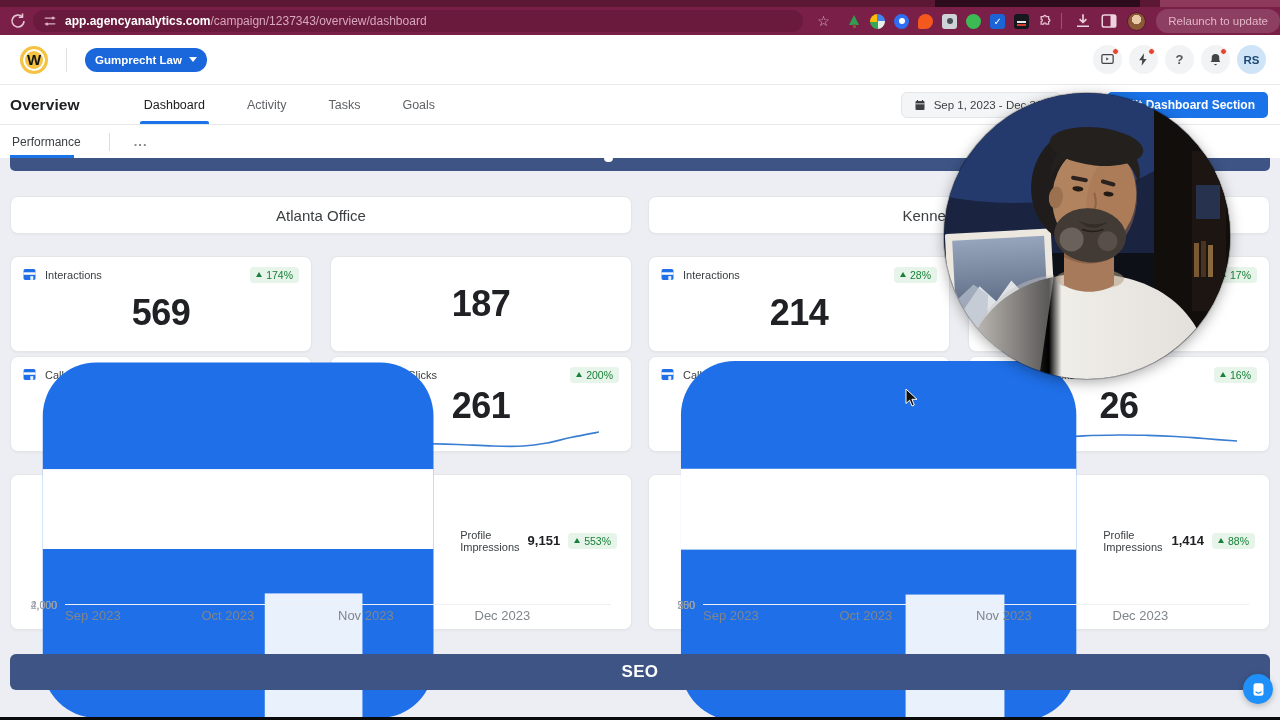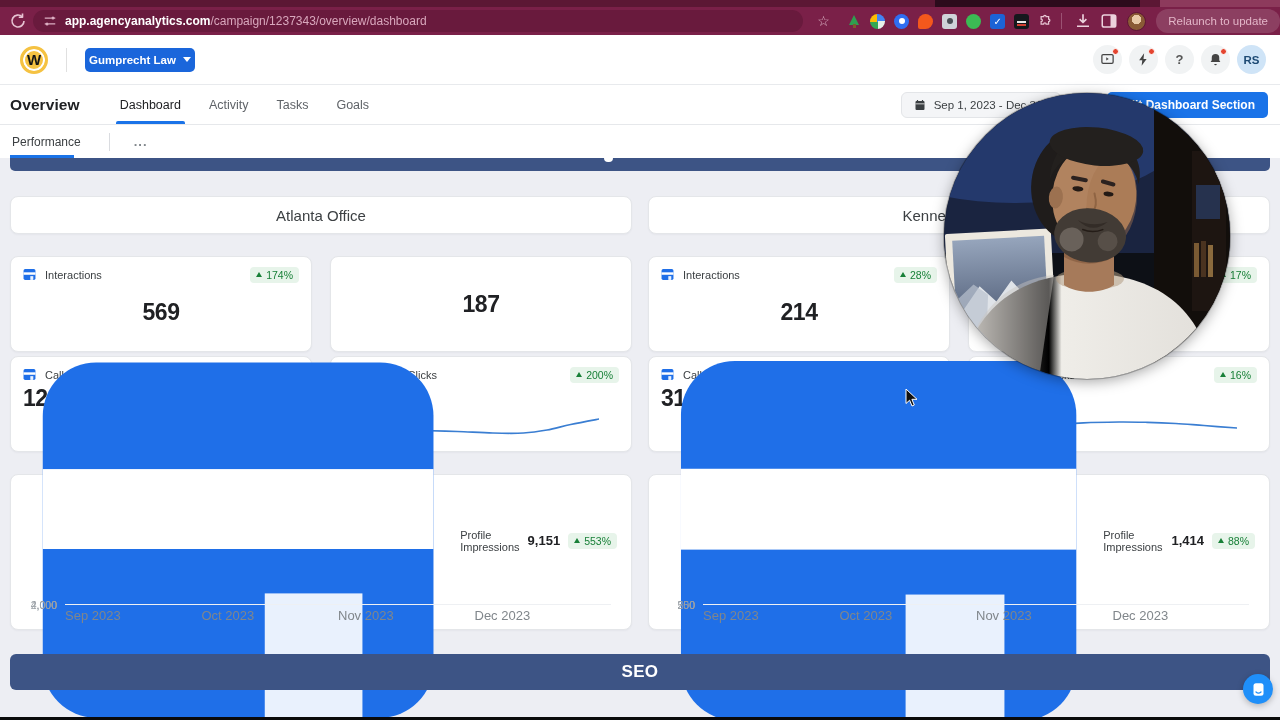--- a/index.html
+++ b/index.html
@@ -36,33 +36,33 @@
   .ext.puzzle { color:#e6c3d2; }
   .bdivider { width:1px; height:16px; background:#9b5273; margin:0 4px 0 8px; }
   .bicon { width:18px; height:18px; color:#ecd2dd; margin-left:8px; flex:none; }
   .bavatar { width:19px; height:19px; border-radius:50%; background:radial-gradient(circle at 50% 38%, #e8c9a8 0 35%, #8a5a36 36% 100%); margin-left:9px; border:1px solid #5e1734; flex:none; }
   .relaunch { margin-left:10px; height:24px; padding:0 12px; border-radius:13px; background:rgba(255,255,255,.14); color:#e3b6c8; font-size:11.5px; display:flex; align-items:center; white-space:nowrap; }
 
   
   .appbar { position:absolute; top:35px; left:0; width:1280px; height:50px; background:#fff; border-bottom:1px solid #e8eaed; display:flex; align-items:center; }
   .wlogo { width:28px; height:28px; margin-left:20px; border-radius:50%; background:#f5c242; border:3px solid #f5c242; box-shadow:inset 0 0 0 2px #fff; color:#151515; font-weight:bold; font-size:15px; display:flex; align-items:center; justify-content:center; }
   .vdiv { width:1px; height:24px; background:#e0e0e0; margin:0 18px; }
-  .company-btn { height:24px; padding:0 4px; background:#1a66db; color:#fff; border:none; border-radius:5px; font-size:11.5px; font-weight:bold; display:flex; align-items:center; gap:7px; font-family:inherit; }
+  .company-btn { height:24px; padding:0 10px; background:#1a66db; color:#fff; border:none; border-radius:12px; font-size:11.5px; font-weight:bold; display:flex; align-items:center; gap:7px; font-family:inherit; }
   .caret { display:inline-block; border-left:4px solid transparent; border-right:4px solid transparent; border-top:5px solid #fff; }
   .appbar-right { margin-left:auto; display:flex; align-items:center; gap:7px; margin-right:14px; }
   .round-btn { width:29px; height:29px; border-radius:50%; background:#f1f3f4; border:none; position:relative; display:flex; align-items:center; justify-content:center; color:#444; font-family:inherit; }
   .round-btn svg { width:15px; height:15px; }
   .round-btn .q { font-size:13px; font-weight:bold; color:#555; }
   .red-dot { position:absolute; top:3px; right:3px; width:7px; height:7px; border-radius:50%; background:#e4442f; border:1.5px solid #fff; }
   .rs-avatar { width:29px; height:29px; border-radius:50%; background:#cfe4f7; color:#1d4a74; font-size:11.5px; font-weight:bold; display:flex; align-items:center; justify-content:center; }
 
   
   .navrow { position:absolute; top:85px; left:0; width:1280px; height:40px; background:#fff; border-bottom:1px solid #e6e8eb; display:flex; align-items:center; }
   .page-title { font-size:15.5px; font-weight:bold; color:#202124; margin-left:10px; letter-spacing:.1px; }
-  .navtabs { display:flex; align-items:center; margin-left:40px; gap:28px; height:100%; }
+  .navtabs { display:flex; align-items:center; margin-left:64px; gap:42px; height:100%; }
   .navtab { font-size:12.5px; color:#5f6368; height:100%; display:flex; align-items:center; position:relative; cursor:default; }
   .navtab.active { color:#202124; }
   .navtab.active::after { content:""; position:absolute; left:-4px; right:-4px; bottom:0; height:3px; background:#1a73e8; border-radius:2px 2px 0 0; }
   .navrow-right { margin-left:auto; display:flex; align-items:center; margin-right:12px; gap:14px; }
   .date-pill { height:26px; display:flex; align-items:center; gap:8px; background:#f4f5f7; border:1px solid #e3e5e8; border-radius:6px; padding:0 12px; font-size:11.5px; color:#3c4043; white-space:nowrap; overflow:hidden; max-width:160px; }
   .date-pill svg { width:12px; height:12px; flex:none; color:#3c4043; }
   .share-btn { width:18px; height:18px; color:#3c4043; }
   .edit-btn { height:26px; padding:0 13px; background:#1a73e8; border:none; border-radius:5px; color:#fff; font-size:12px; font-weight:bold; font-family:inherit; }
 
   
@@ -80,21 +80,21 @@
   .col { flex:1; min-width:0; }
   .card { background:#fff; border:1px solid #e4e6e9; border-radius:8px; box-shadow:0 1px 2px rgba(20,30,60,.04); }
   .office-title-card { height:38px; display:flex; align-items:center; justify-content:center; font-size:15px; color:#3c4043; margin-bottom:22px; }
   .stats-grid { display:grid; grid-template-columns:1fr 1fr; gap:4px 18px; margin-bottom:22px; }
   .stat-card { height:96px; padding:9px 12px; display:flex; flex-direction:column; }
   .stat-head { display:flex; align-items:center; min-height:17px; }
   .stat-head .gbp { width:13px; height:13px; flex:none; }
   .stat-label { font-size:11px; color:#3c4043; margin-left:9px; }
   .badge { margin-left:auto; background:#e7f4ea; border-radius:4px; padding:2px 6px; font-size:10.5px; color:#188038; display:flex; align-items:center; gap:4px; white-space:nowrap; }
   .tri { display:inline-block; border-left:3.5px solid transparent; border-right:3.5px solid transparent; border-bottom:5px solid #188038; }
-  .stat-value { font-size:23px; font-weight:bold; color:#202124; letter-spacing:-.5px; }
+  .stat-value { font-size:36px; font-weight:bold; color:#202124; text-align:center; letter-spacing:-.5px; }
   .stat-card.center .stat-value { flex:1; display:flex; align-items:center; justify-content:center; }
   .stat-card.sparked .stat-value { margin-top:2px; }
   .spark-wrap { flex:1; display:flex; align-items:flex-end; padding:0 20px 2px; }
   .spark-wrap svg { width:100%; height:26px; display:block; }
 
   .chart-card { height:156px; padding:9px 14px 6px; display:flex; flex-direction:column; }
   .chart-head { display:flex; align-items:center; min-height:18px; }
   .chart-total { margin-left:auto; font-size:13px; font-weight:bold; color:#202124;text-align:center; }
   .chart-head .badge { margin-left:8px; }
   .chart-body { position:relative; margin:8px 6px 0 40px; flex:1; }

